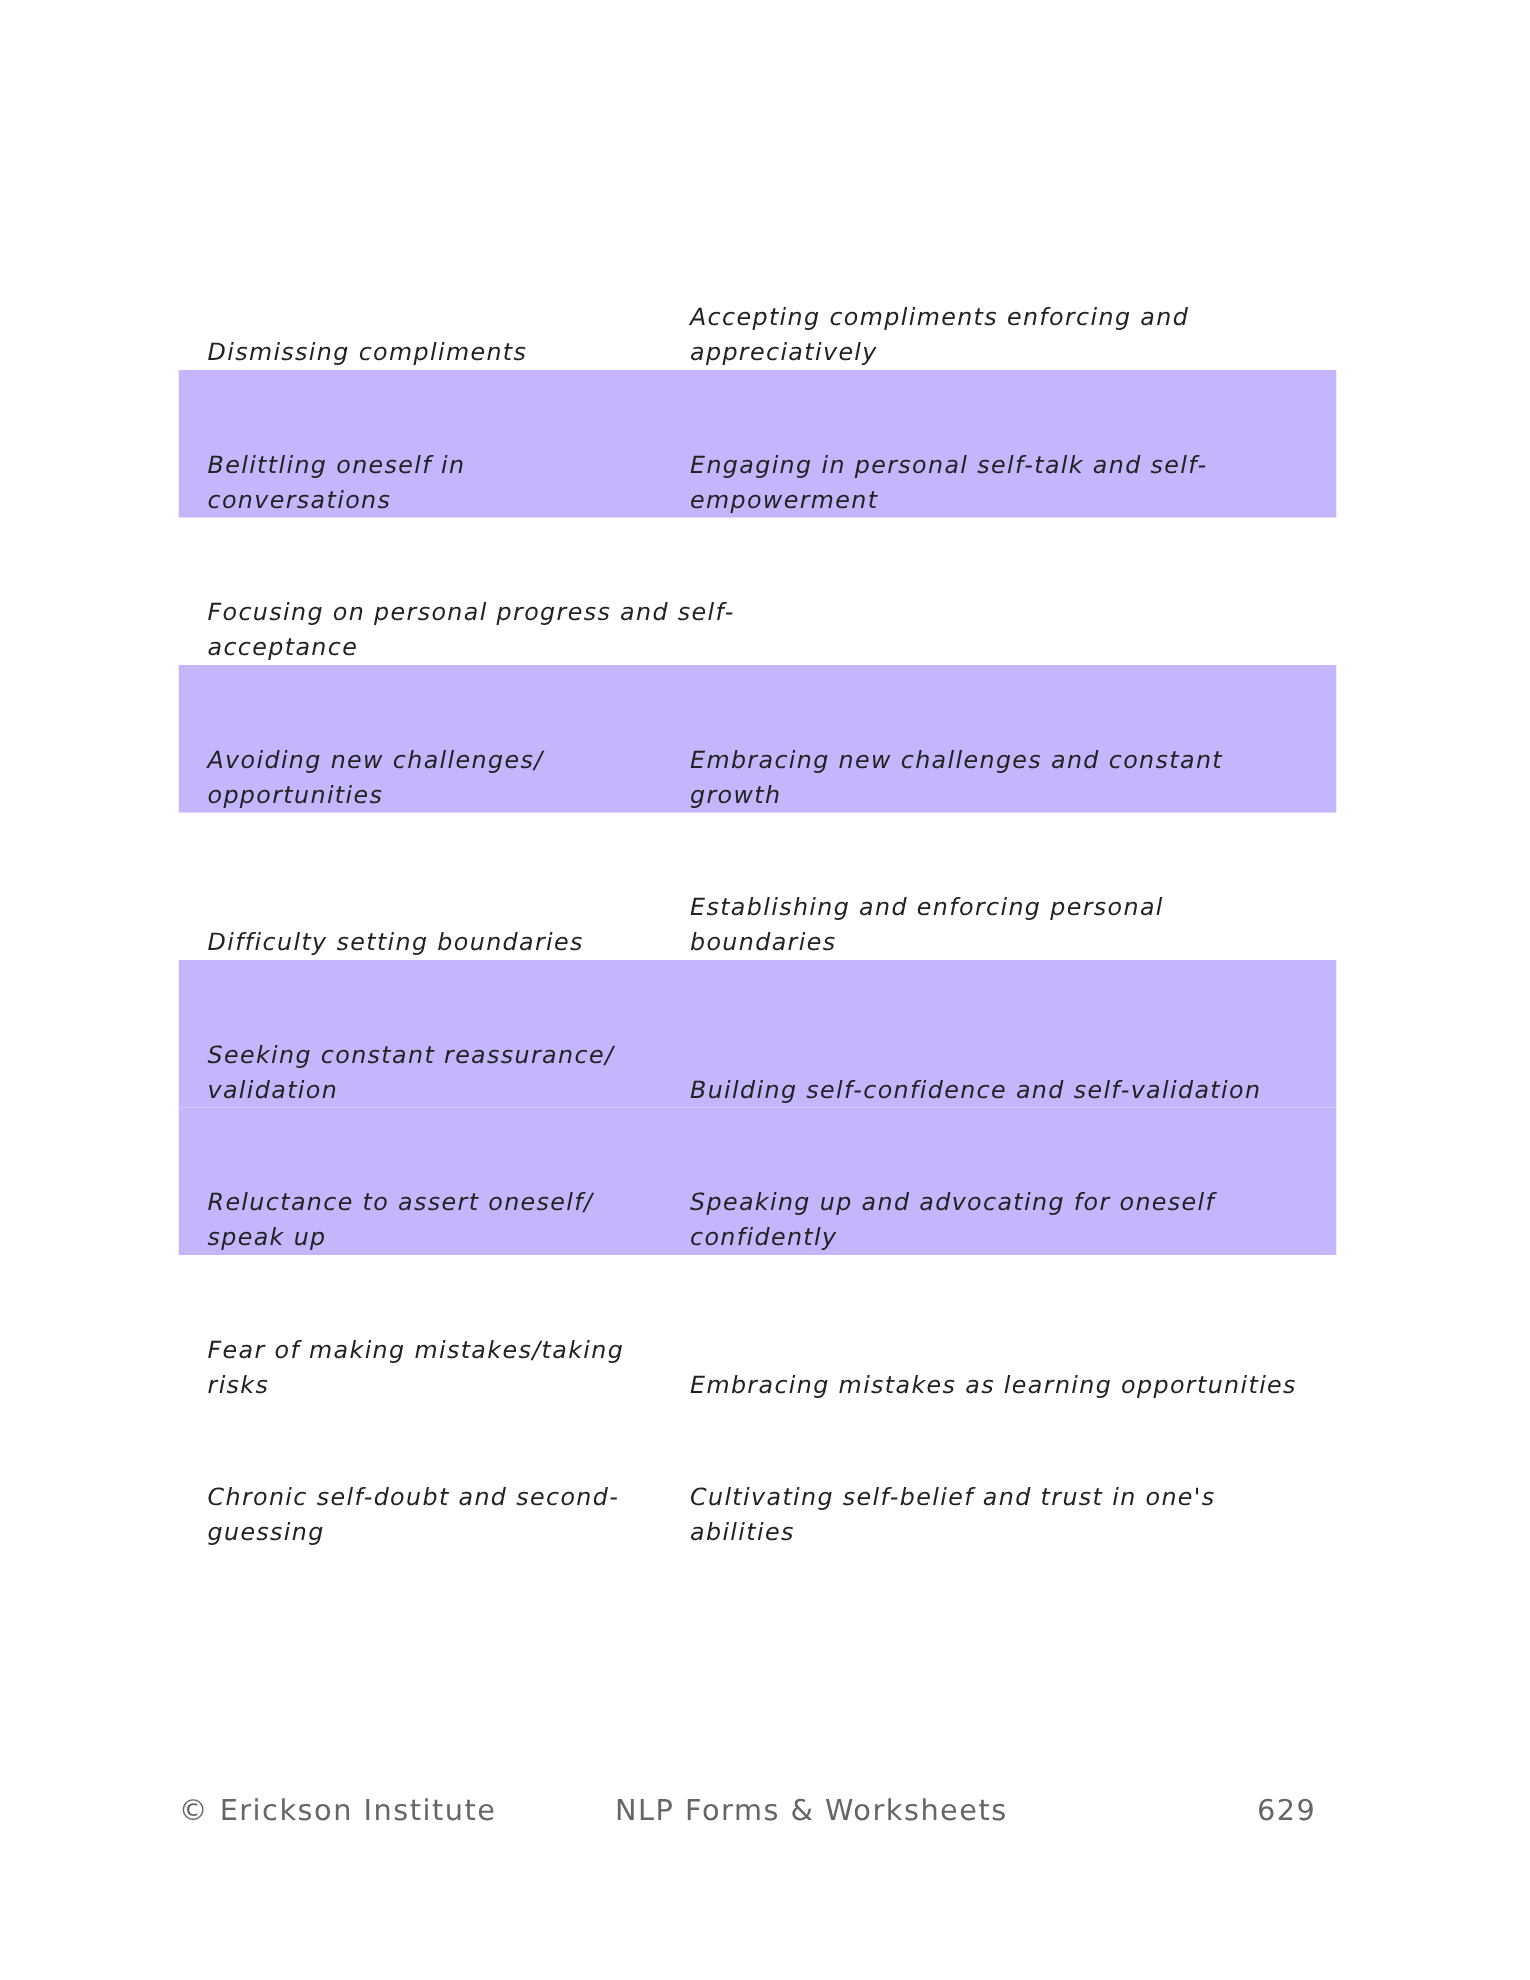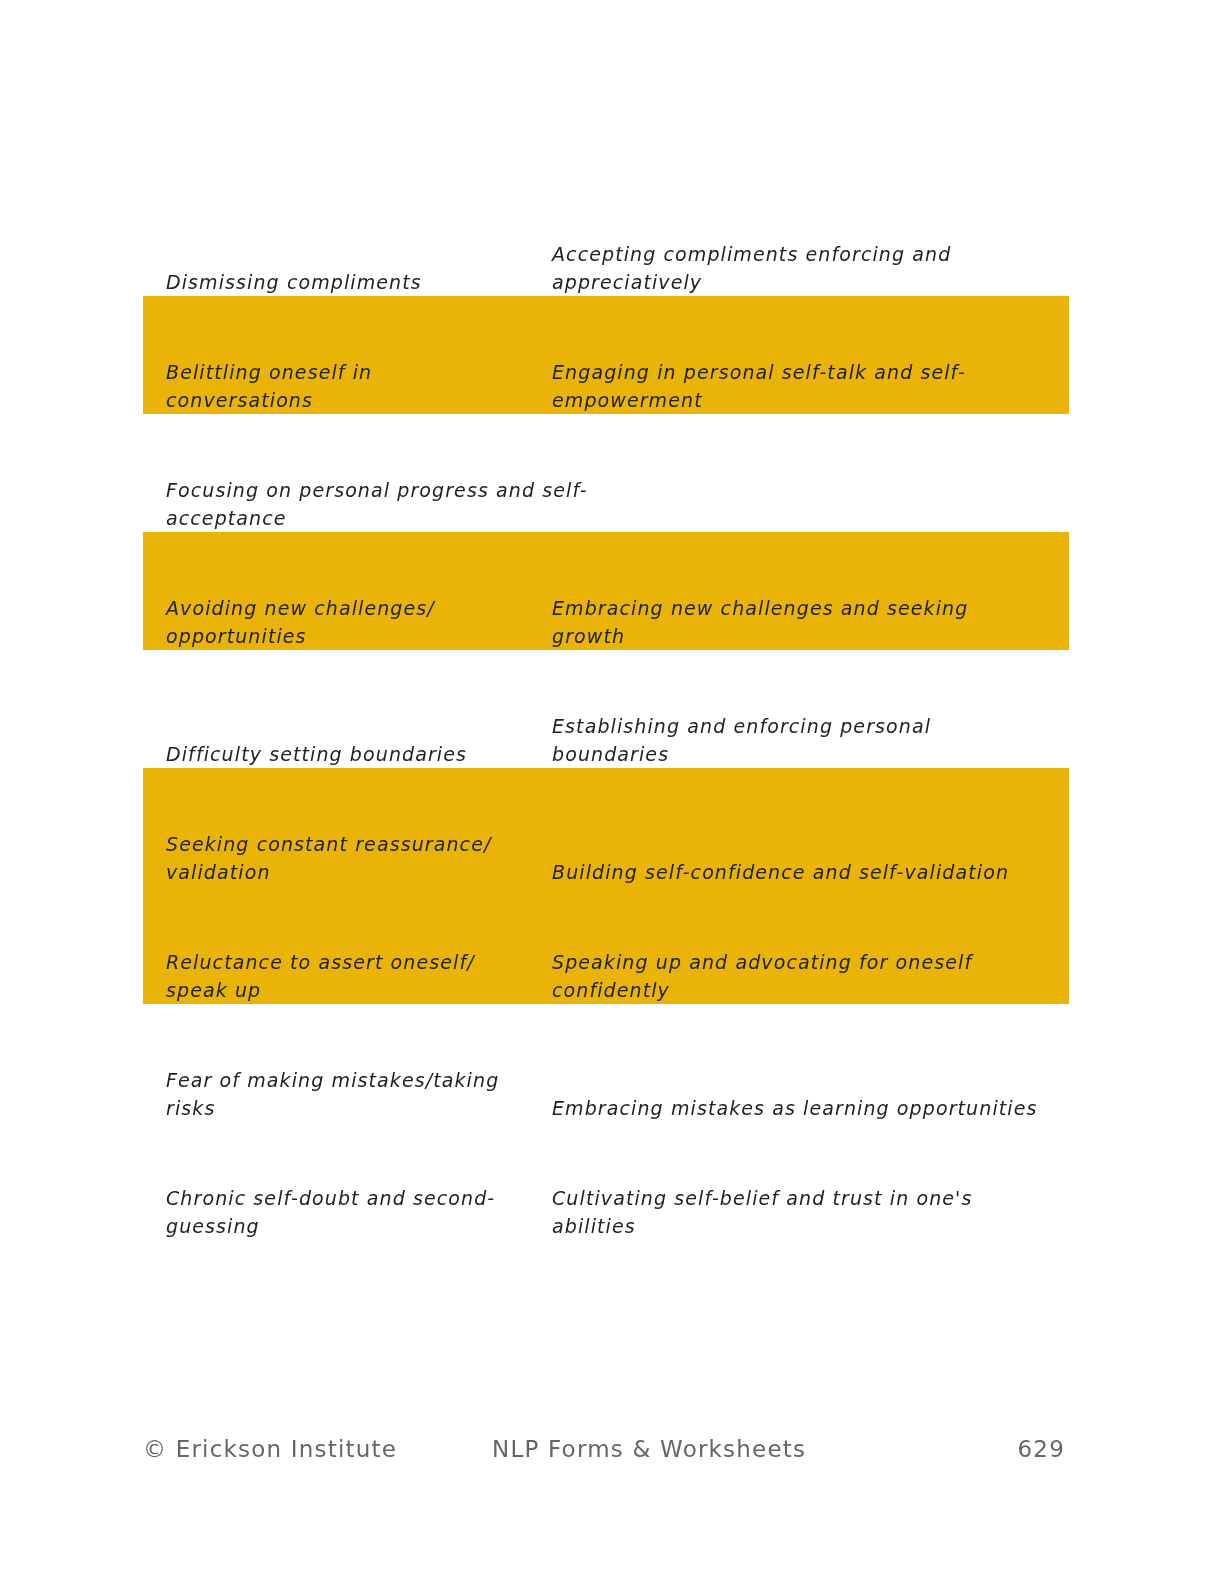--- a/index.html
+++ b/index.html
@@ -20,21 +20,21 @@
       top: 178px;
       width: 926px;
     }
     .row {
       display: flex;
       align-items: flex-end;
       height: 118px;
       box-sizing: border-box;
     }
     .row.shaded {
-      background: #eab308;
+      background: #c4b5fd;
     }
     .cell {
       font-style: italic;
       font-size: 19px;
       line-height: 28px;
       letter-spacing: 1.1px;
       color: #222222;
     }
     .cell.left {
       width: 386px;
@@ -63,21 +63,21 @@
       left: 0;
       top: 0;
     }
     .footer .title {
       position: absolute;
       left: 349px;
       top: 0;
     }
     .footer .page {
       position: absolute;
-      right: 4px;
+      right: 16px;
       top: 0;
       margin-left: 31px;
     }
   </style>
 </head>
 <body>
 
 <div class="table">
   <div class="row">
     <div class="cell left">Dismissing compliments</div>
@@ -85,21 +85,21 @@
   </div>
   <div class="row shaded">
     <div class="cell left">Belittling oneself in conversations</div>
     <div class="cell right">Engaging in personal self-talk and self-empowerment</div>
   </div>
   <div class="row">
     <div class="cell right">Focusing on personal progress and self-acceptance</div>
   </div>
   <div class="row shaded">
     <div class="cell left">Avoiding new challenges/ opportunities</div>
-    <div class="cell right">Embracing new challenges and seeking growth</div>
+    <div class="cell right">Embracing new challenges and constant growth</div>
   </div>
   <div class="row">
     <div class="cell left">Difficulty setting boundaries</div>
     <div class="cell right">Establishing and enforcing personal boundaries</div>
   </div>
   <div class="row shaded">
     <div class="cell left">Seeking constant reassurance/ validation</div>
     <div class="cell right">Building self-confidence and self-validation</div>
   </div>
   <div class="row shaded">

